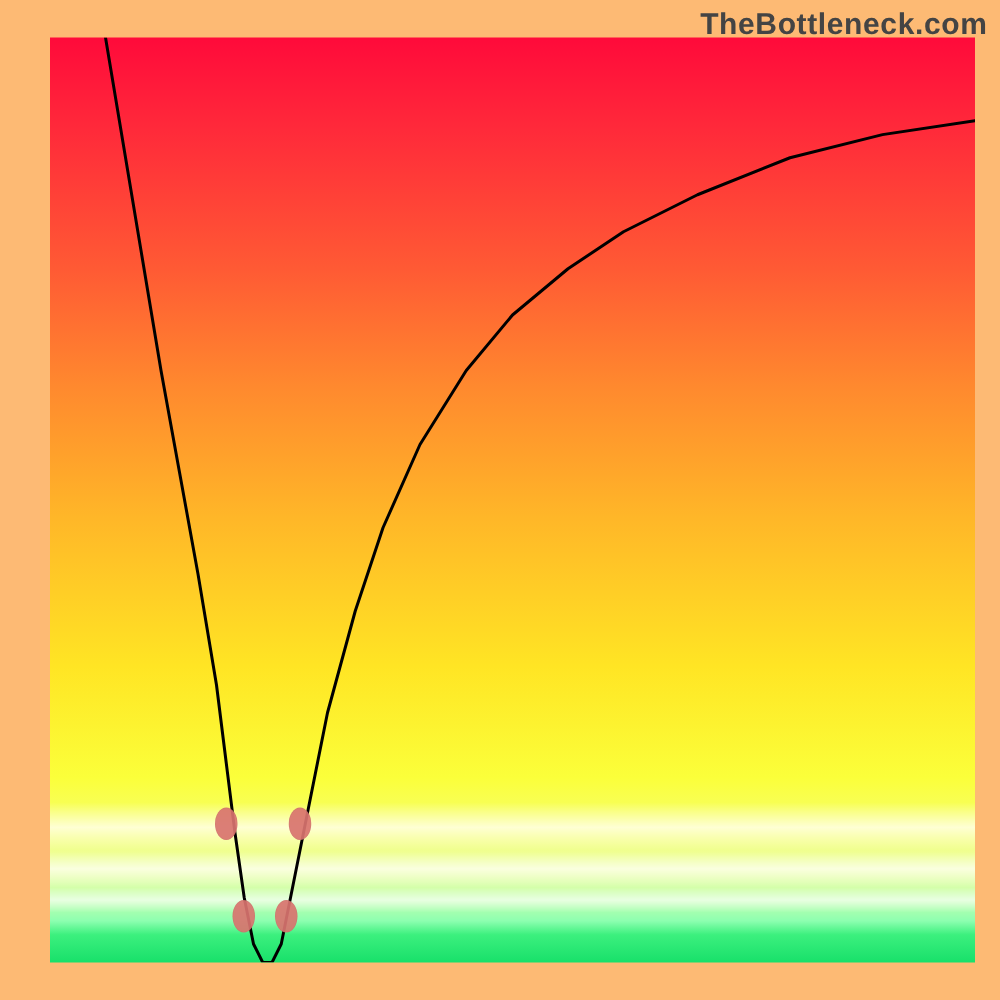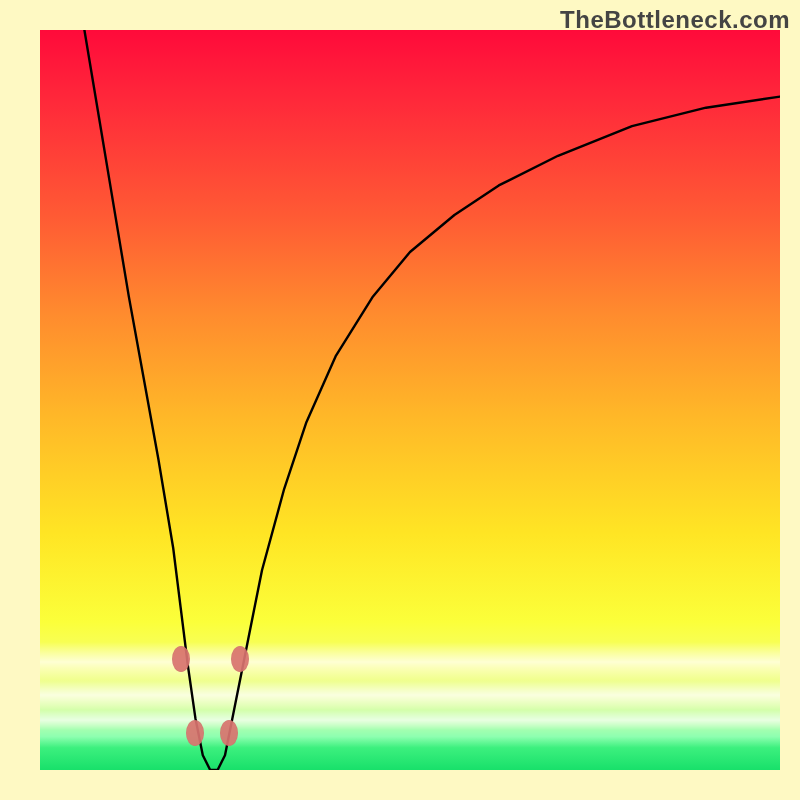--- a/index.html
+++ b/index.html
@@ -7,21 +7,21 @@
     padding: 0;
     width: 800px;
     height: 800px;
     background: #000;
     font-family: Arial, Helvetica, sans-serif;
   }
   .stage {
     position: relative;
     width: 800px;
     height: 800px;
-    background: #fef9c3;
+    background: #fdba74;
   }
   .watermark {
     position: absolute;
     top: 6px;
     right: 10px;
     color: #444;
     font-size: 24px;
     font-weight: 600;
     letter-spacing: 0.5px;
     z-index: 50;

